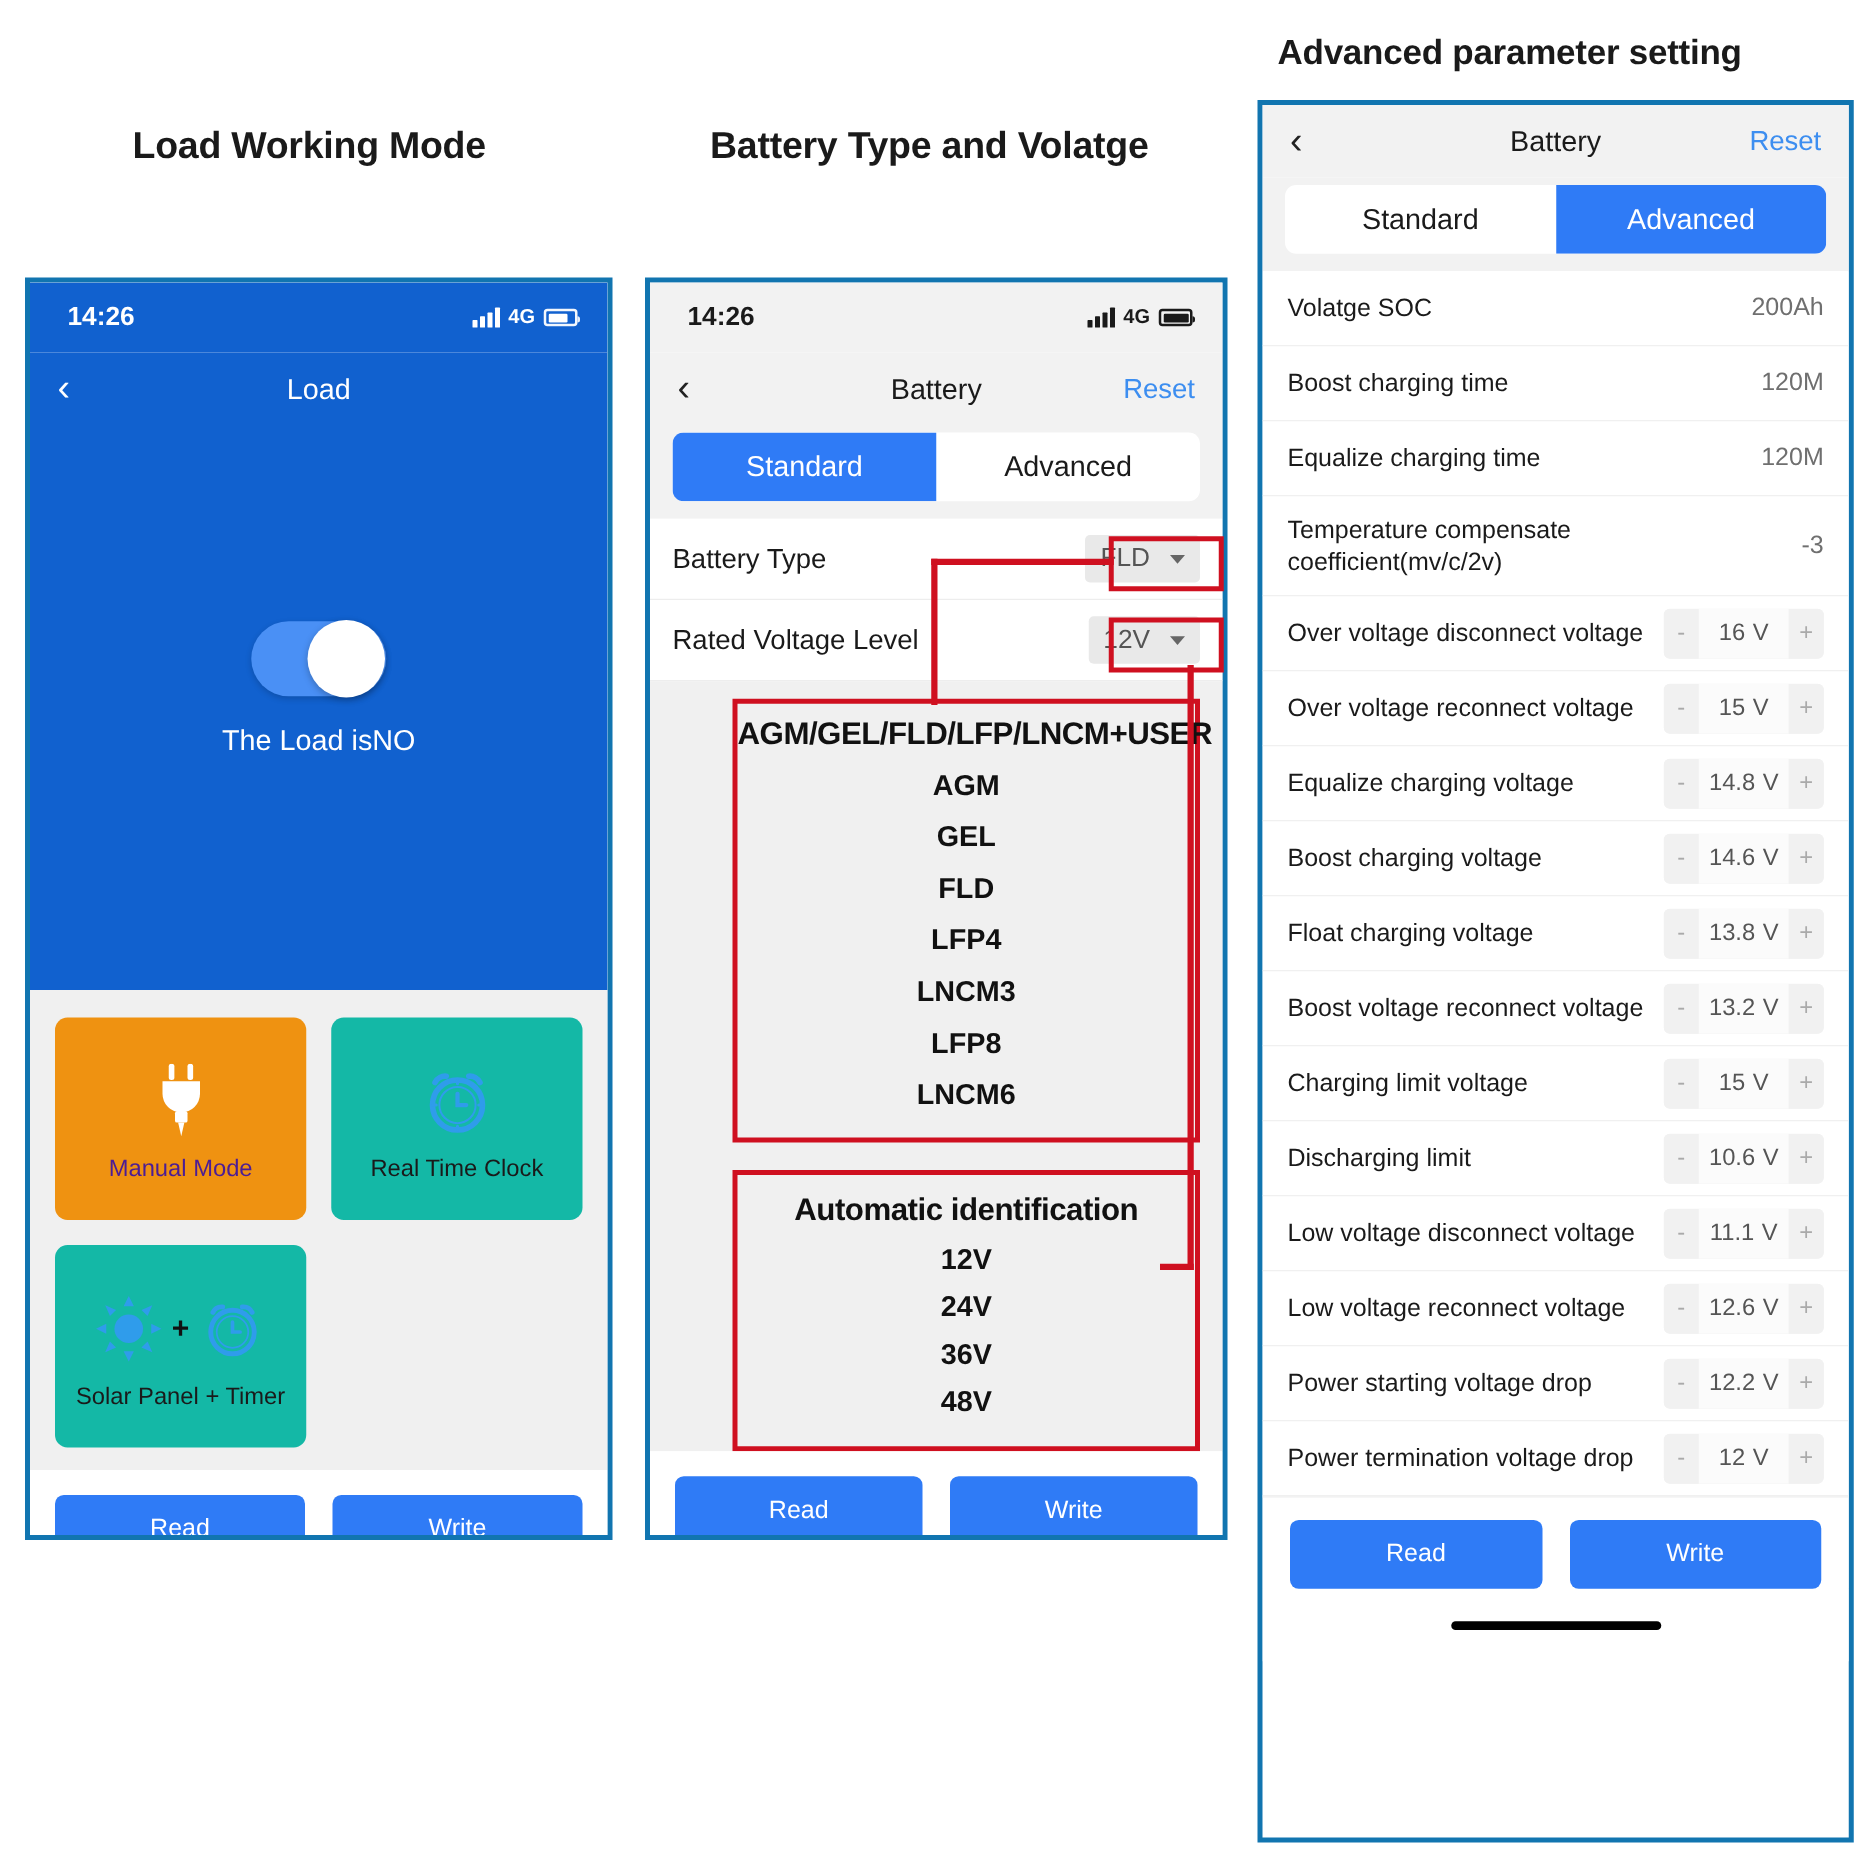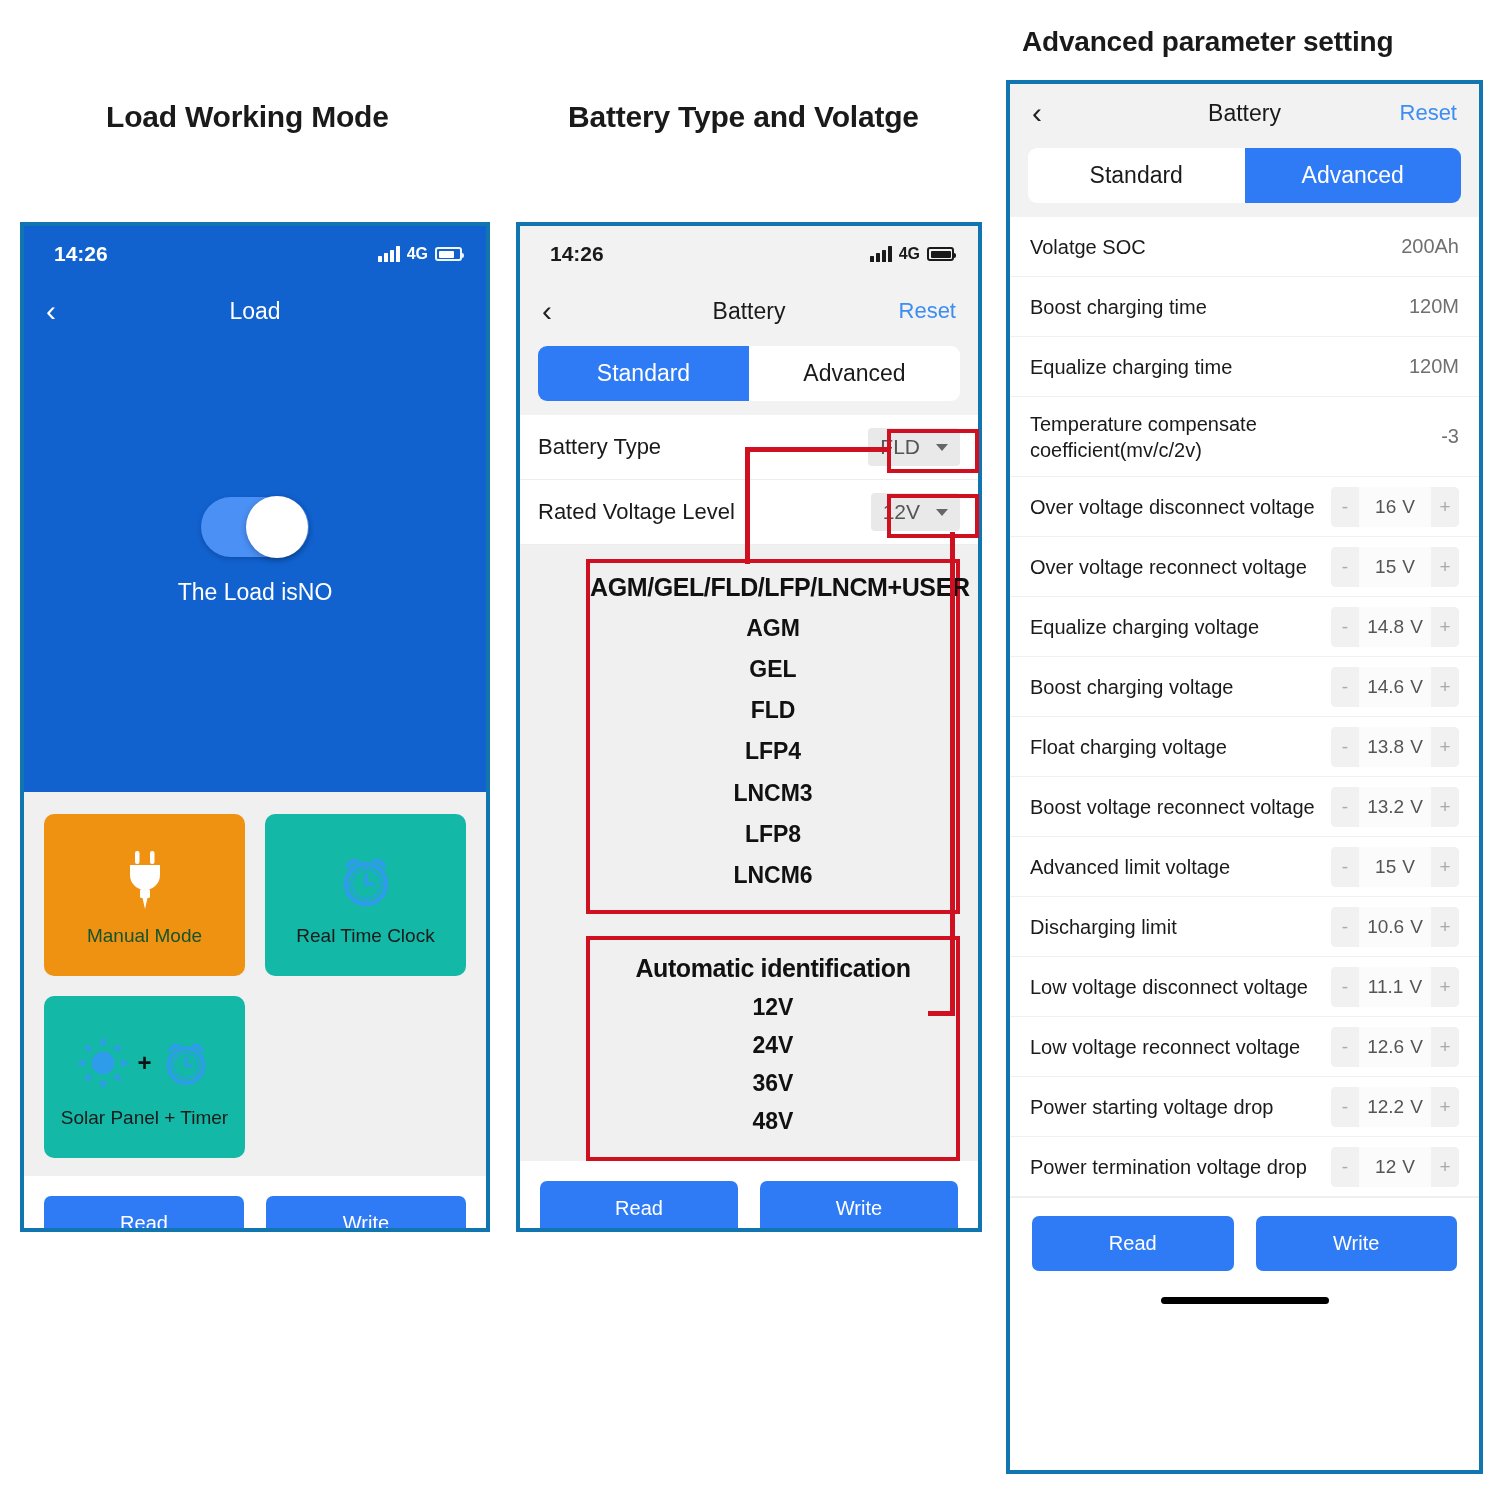--- a/index.html
+++ b/index.html
@@ -129,21 +129,21 @@
   .gridwrap { background: #f0f0f0; padding: 22px 20px 18px; }
   .grid { display: grid; grid-template-columns: 1fr 1fr; gap: 20px; }
   .card {
     background: #14b8a6; border-radius: 10px; height: 162px;
     display: flex; flex-direction: column;
     align-items: center; justify-content: center; gap: 6px;
     cursor: pointer;
   }
   .card.active { background: #ef9211; }
   .card .lbl { font-size: 19px; color: #1a1a1a; }
-  .card.active .lbl { color: #14532d; }
+  .card.active .lbl { color: #4c1d95; }
   .icon-row { display: flex; align-items: center; gap: 7px; height: 76px; }
   .plusglyph { font-size: 24px; color: #111; font-weight: bold; }
 
   
   .actions {
     background: #ffffff; padding: 20px 20px 0;
     display: flex; gap: 22px;
   }
   .btn {
     flex: 1; background: #2f7bf6; color: #ffffff;
@@ -510,21 +510,21 @@
         <span class="stepper">
           <span class="mn">-</span>
           <span class="val">
             <span>13.2</span>
             <span class="u">V</span>
           </span>
           <span class="pl">+</span>
         </span>
       </div>
       <div class="advrow">
-        <span class="k">Advanced limit voltage</span>
+        <span class="k">Charging limit voltage</span>
         <span class="stepper">
           <span class="mn">-</span>
           <span class="val">
             <span>15</span>
             <span class="u">V</span>
           </span>
           <span class="pl">+</span>
         </span>
       </div>
       <div class="advrow">

